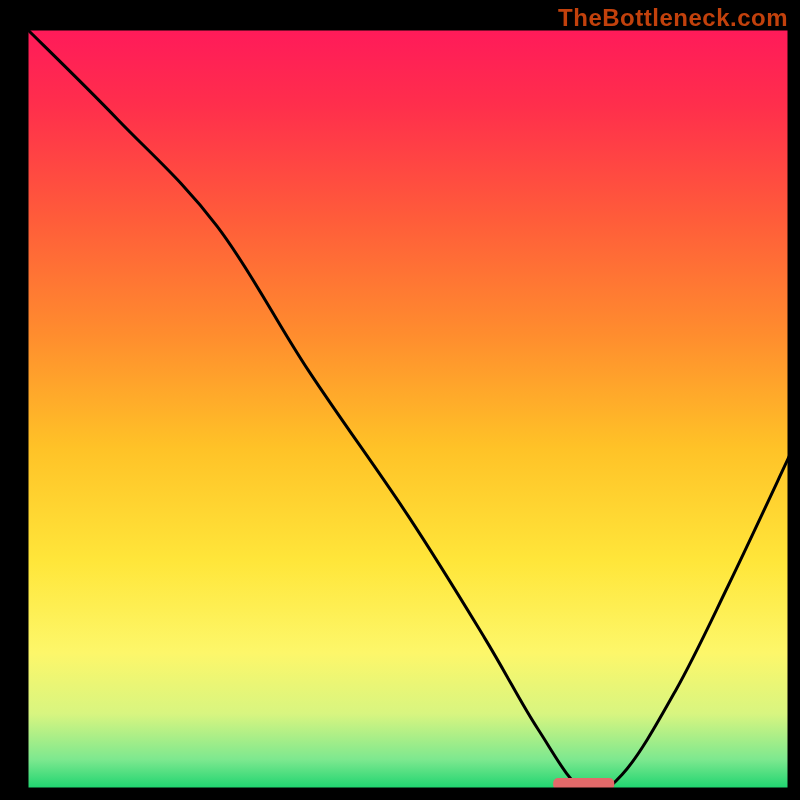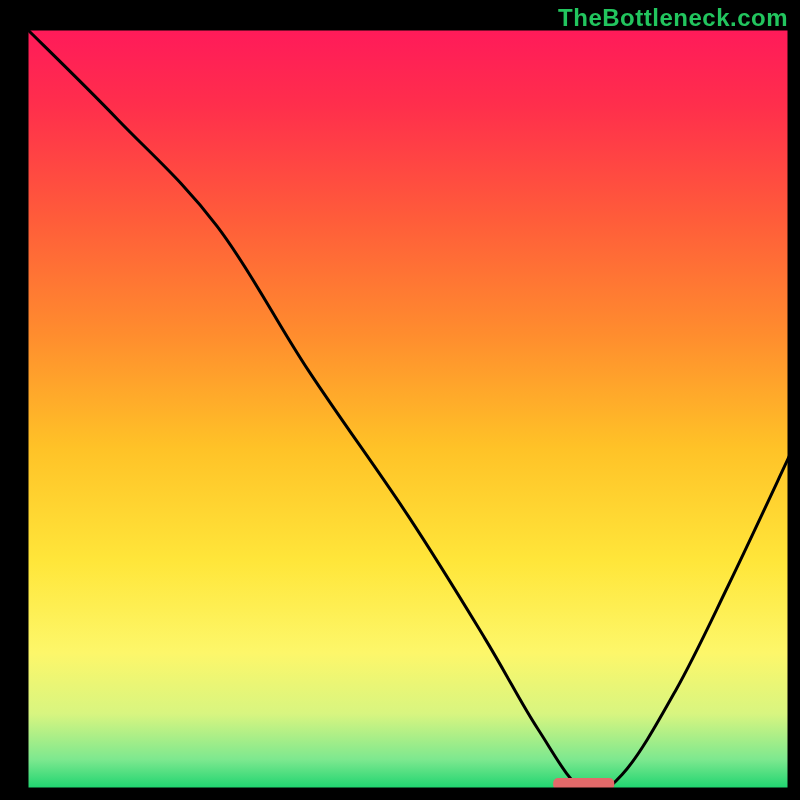--- a/index.html
+++ b/index.html
@@ -12,21 +12,21 @@
   }
   .container {
     position: relative;
     width: 800px;
     height: 800px;
   }
   .watermark {
     position: absolute;
     top: 4px;
     right: 12px;
-    color: #22c55e;
+    color: #c2410c;
     font-size: 24px;
     font-weight: 600;
     letter-spacing: 0.5px;
     z-index: 5;
   }
   svg.plot {
     position: absolute;
     top: 0;
     left: 0;
     width: 800px;

